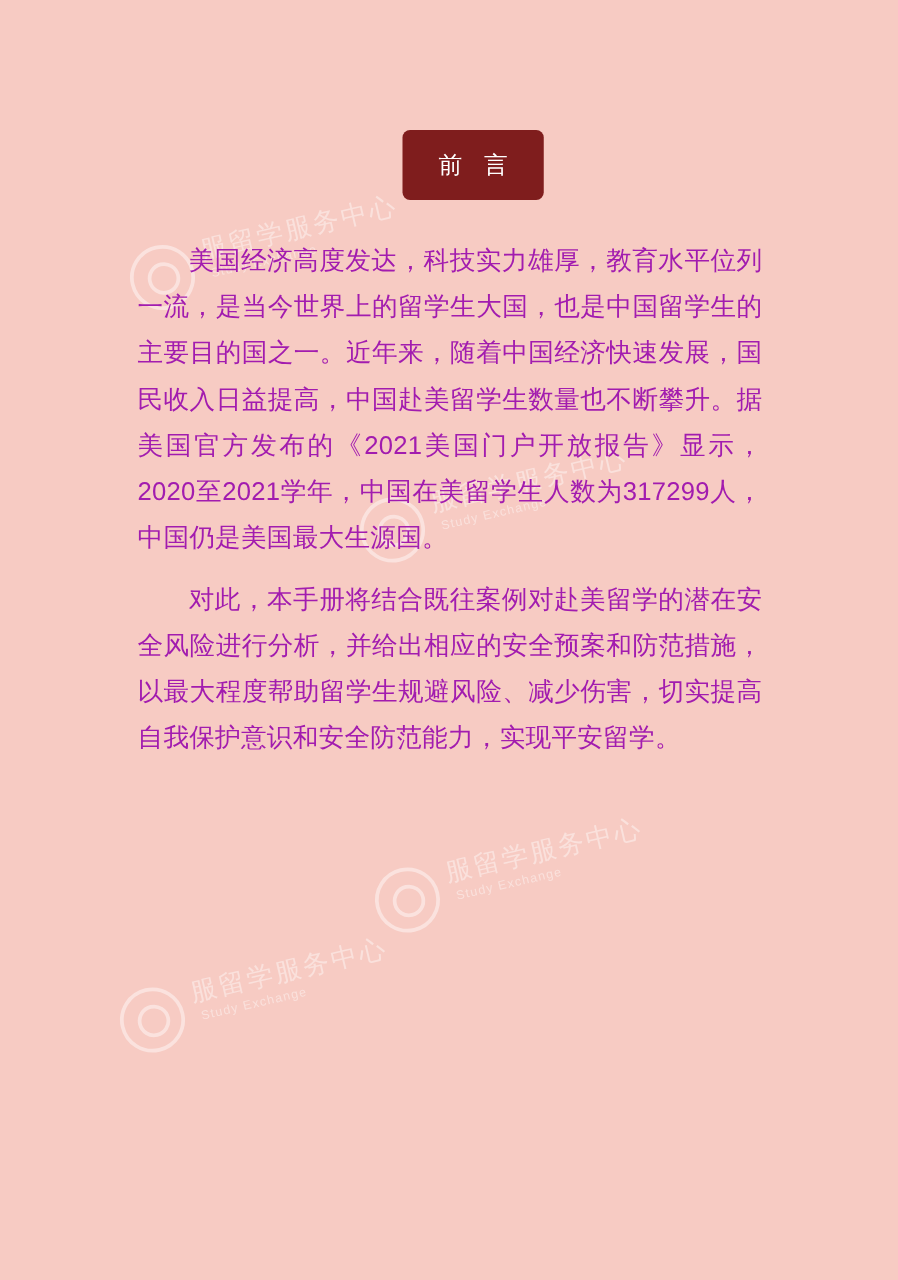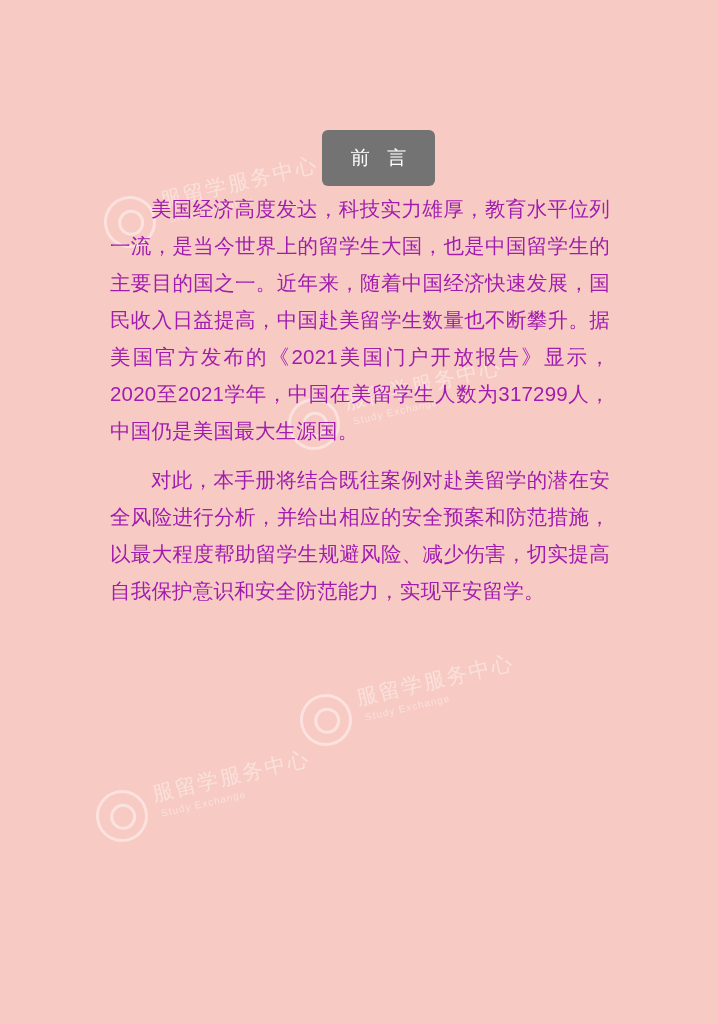--- a/index.html
+++ b/index.html
@@ -64,31 +64,30 @@
     border-radius: 50%;
   }
 
   
   .title-badge {
     position: absolute;
     left: 322px;
     top: 104px;
     width: 113px;
     height: 56px;
-    background: #737373;
+    background: #7f1d1d;
     border-radius: 6px;
     color: #ffffff;
     font-size: 19px;
     letter-spacing: 6px;
     display: flex;
     align-items: center;
     justify-content: center;
     text-indent: 6px;
     font-weight: normal;
-    margin-top: 26px;
   }
 
   
   .content {
     position: absolute;
     left: 110px;
     top: 190px;
     width: 500px;
   }
   .para {

